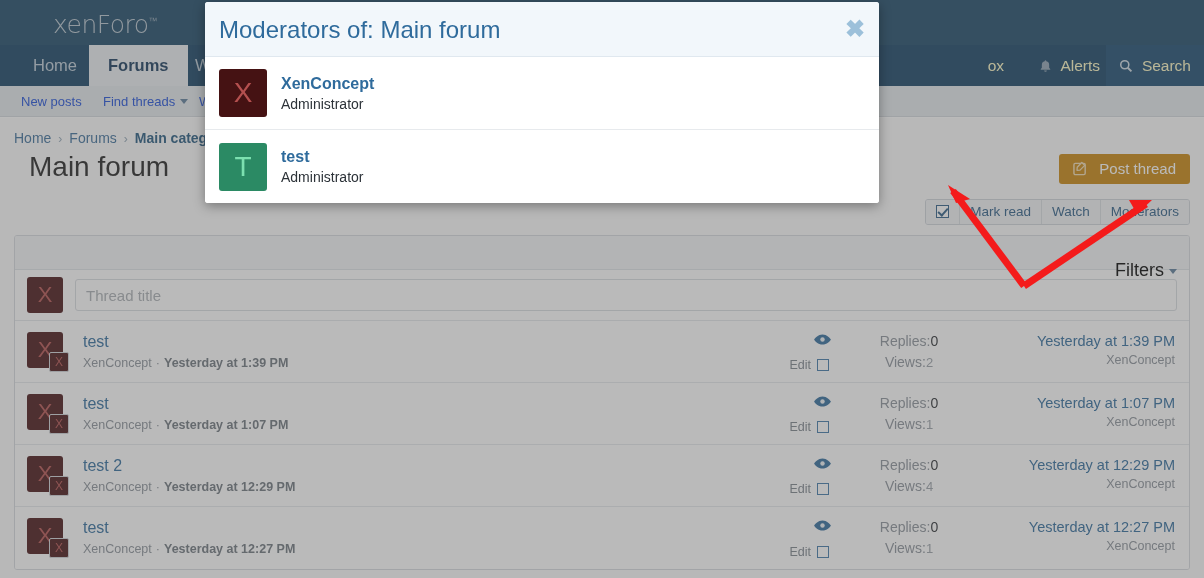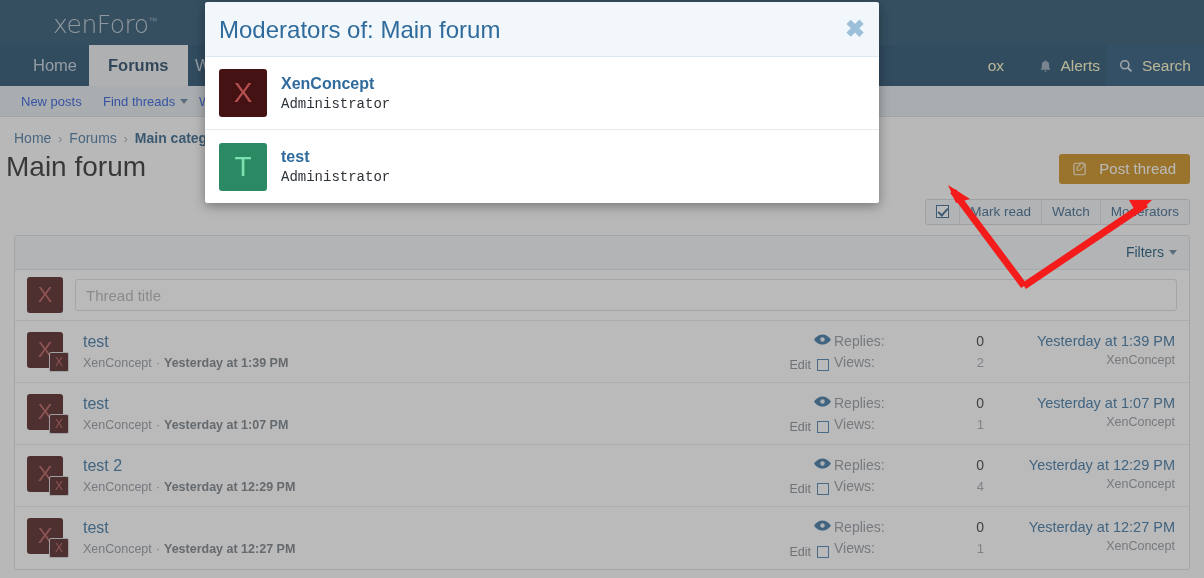--- a/index.html
+++ b/index.html
@@ -100,21 +100,21 @@
     font-size: 14px;
     color: #3c6e9a;
     white-space: nowrap;
   }
   .breadcrumb .sep {
     color: #93a6b5; margin: 0 7px; font-size: 12px;
   }
   .breadcrumb .crumb-strong { font-weight: bold; color:#24587f; }
 
   .page-title {
-    position: absolute; left: 6px; top: 33px;
+    position: absolute; left: 29px; top: 33px;
     font-size: 28px;
     color: #1f1f1f;
     font-weight: normal;
     margin: 0;
     white-space: nowrap;
   }
 
   .post-thread-btn {
     position: absolute; right: 14px; top: 36px;
     height: 30px; line-height: 30px;
@@ -173,23 +173,23 @@
     background: #ffffff;
     overflow: hidden;
   }
   .block-filterbar {
     height: 34px;
     background: #f3f4f6;
     border-bottom: 1px solid #dfe3e7;
     position: relative;
   }
   .filters {
-    position: absolute; right: 12px; top: 8px;
-    font-size: 14px;
-    color: #0c4a6e;
+    position: absolute; right: 12px; top: 24px;
+    font-size: 18px;
+    color: #000000;
     white-space: nowrap;
   }
 
   
   .title-row {
     height: 51px;
     border-bottom: 1px solid #e4e7ea;
     display: flex;
     align-items: center;
     padding: 0 12px;
@@ -276,21 +276,21 @@
     display: inline-block;
     vertical-align: -2px;
     margin-left: 6px;
     background: #fff;
   }
   .stats {
     position: absolute; right: 205px; top: 10px;
     width: 150px;
     font-size: 14px;
   }
-  .stats .srow { display: flex; justify-content: space-between; line-height: 21px; }
+  .stats .srow { display: flex; justify-content: center; line-height: 21px; }
   .stats .slabel { color: #8a9199; }
   .stats .sval-r { color: #2b2f33; }
   .stats .sval-v { color: #9aa1a8; font-size: 13px; }
   .lastpost {
     position: absolute; right: 14px; top: 10px;
     text-align: right;
   }
   .lastpost .lp-date {
     font-size: 14.5px; color: #2f6b9c; line-height: 20px; white-space: nowrap;
   }
@@ -343,21 +343,21 @@
     padding: 0 14px;
     border-bottom: 1px solid #e7eaed;
     background: #fff;
   }
   .mod-row:last-child { border-bottom: none; }
   .mod-info { margin-left: 14px; }
   .mod-name {
     font-size: 16px; font-weight: bold; color: #2f6b9c; line-height: 21px;
   }
   .mod-role {
-    font-size: 14px; color: #2c3238; line-height: 20px; font-family: Liberation Mono, monospace;
+    font-size: 14px; color: #2c3238; line-height: 20px;
   }
 
   
   .annotation {
     position: absolute; left: 0; top: 0;
     width: 1204px; height: 578px;
     z-index: 90;
     pointer-events: none;
   }
 </style>

